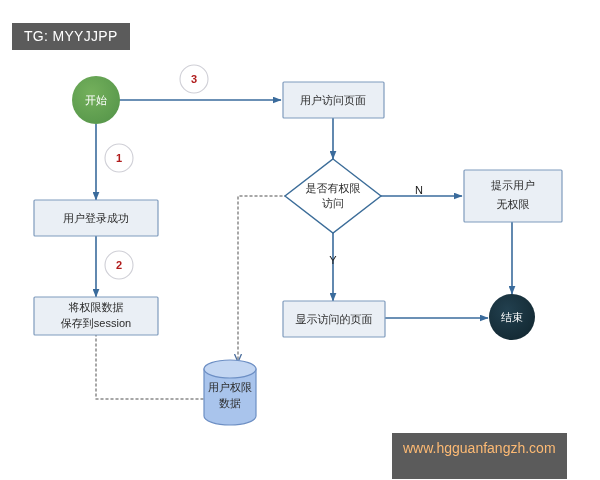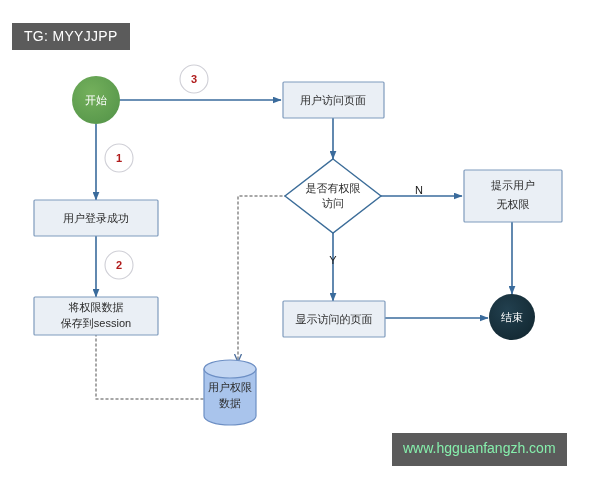--- a/index.html
+++ b/index.html
@@ -33,23 +33,23 @@
     line-height: 1;
     white-space: nowrap;
     font-family: "Liberation Sans", "DejaVu Sans", sans-serif;
     margin-top: 13px;
   }
   .site-badge {
     position: absolute;
     left: 392px;
     top: 433px;
     background: #5b5b5b;
-    color: #86efac;
+    color: #fdba74;
     font-size: 14px;
-    padding: 8px 11px 11px 11px;
+    padding: 8px 11px 24px 11px;
     line-height: 1;
     white-space: nowrap;
     font-family: "Liberation Sans", "DejaVu Sans", sans-serif;
   }
   svg text {
     font-family: "Liberation Sans", "DejaVu Sans", sans-serif;
     dominant-baseline: middle;
   }
   .node-label {
     font-size: 11px;

